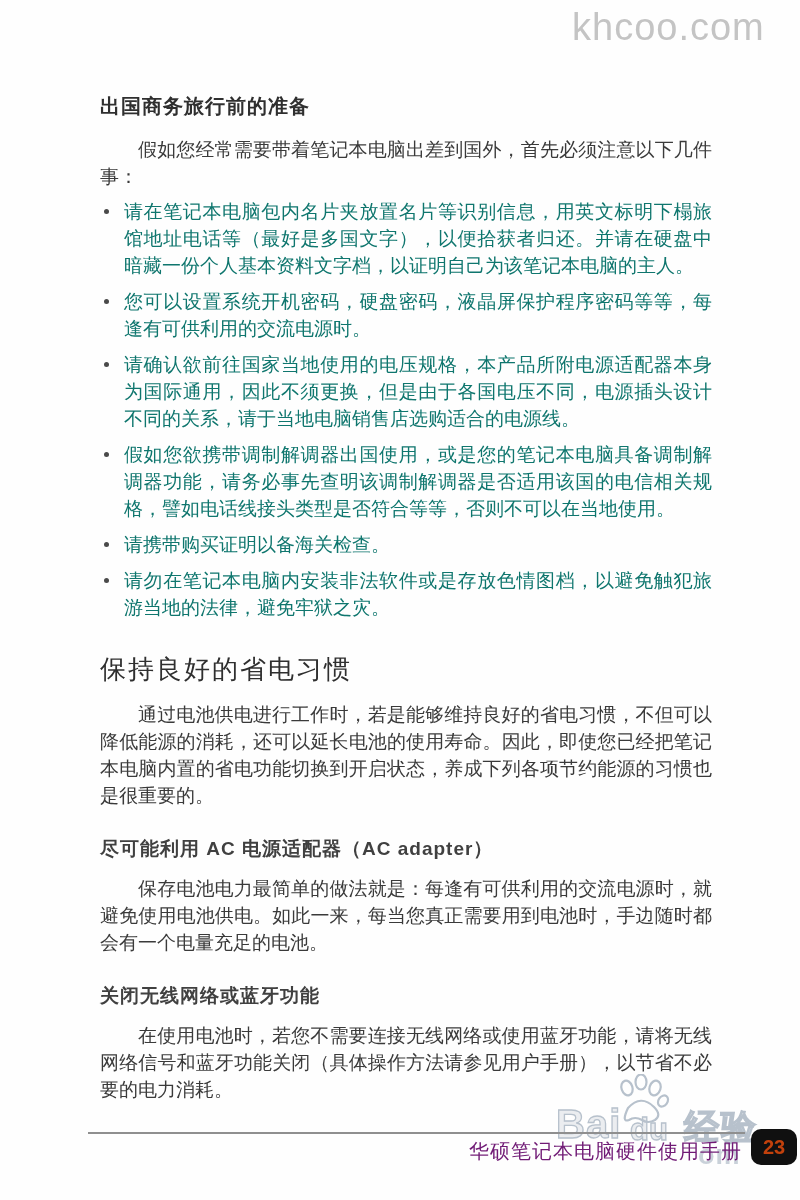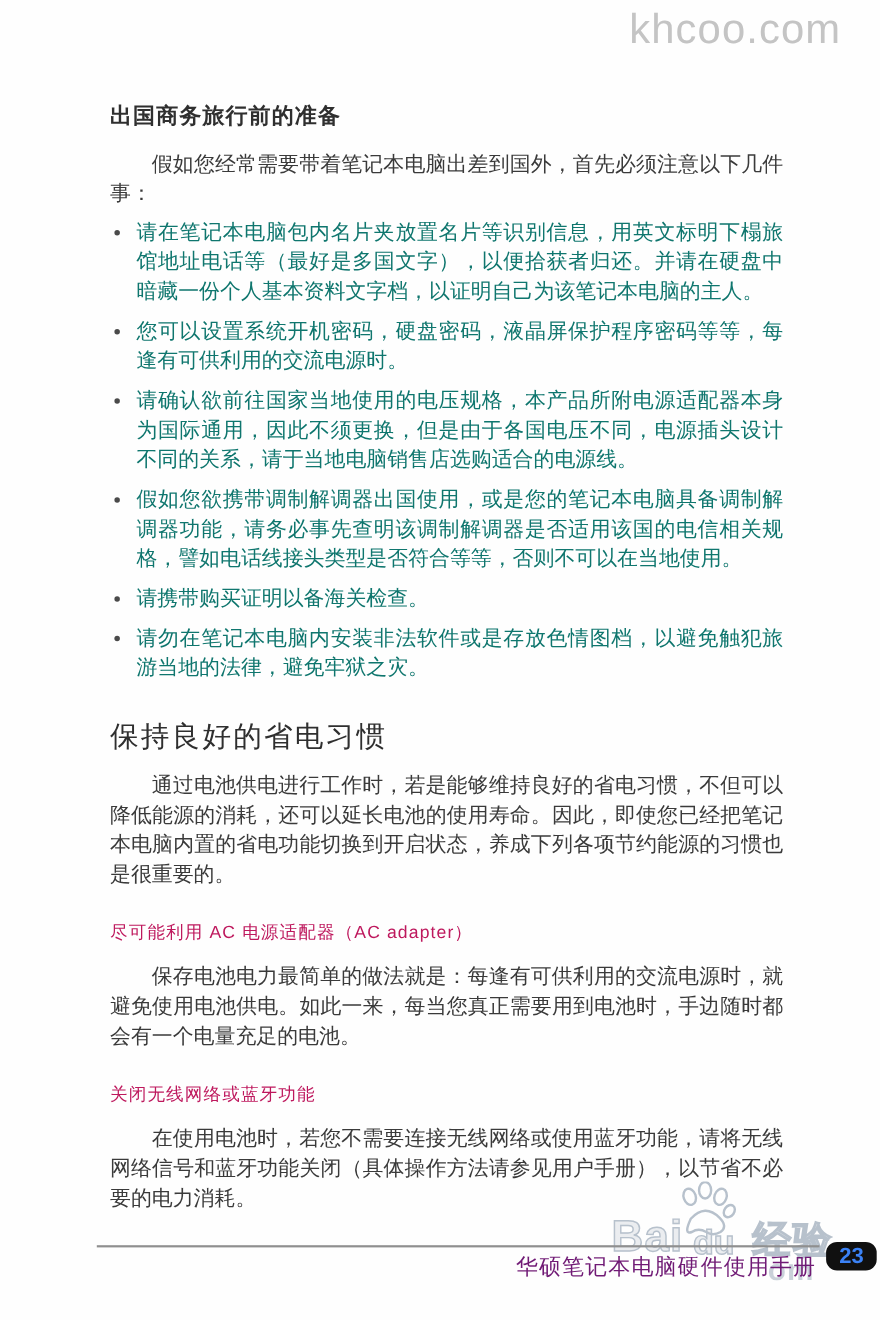--- a/index.html
+++ b/index.html
@@ -16,21 +16,21 @@
   .content{position:absolute;top:92px;left:100px;width:612px;}
   .h1{
     font-size:20px;font-weight:700;color:#2f2f2f;margin:0 0 16px 0;line-height:28px;
     letter-spacing:1px;
   }
   .h2{
     font-size:26px;font-weight:500;color:#2f2f2f;margin:30px 0 14px 0;line-height:36px;
     letter-spacing:2px;
   }
   .h3{
-    font-size:16px;font-weight:400;color:#be185d;margin:26px 0 12px 0;line-height:28px;
+    font-size:19px;font-weight:700;color:#404040;margin:26px 0 12px 0;line-height:28px;
     letter-spacing:1px;
   }
   .para{
     font-size:19px;line-height:27px;margin:0 0 8px 0;text-align:justify;
     text-indent:2em;color:#3a3a3a;
   }
   ul.blist{list-style:none;margin:2px 0 0 0;padding:0;}
   li.bullet-item{
     position:relative;padding-left:24px;margin:0 0 9px 0;
     font-size:19px;line-height:27px;text-align:justify;color:#0f766e;
@@ -41,22 +41,22 @@
   }
   
   .footer-rule{
     position:absolute;left:88px;top:1132px;width:657px;height:2px;background:#8f8f8f;
   }
   .footer-title{
     position:absolute;top:1138px;left:300px;width:442px;text-align:right;
     font-size:20px;font-weight:500;color:#701a75;letter-spacing:1px;
   }
   .page-badge{
-    position:absolute;left:751px;top:1129px;width:46px;height:26px;border-radius:10px;
-    background:#101010;color:#3b82f6;display:flex;align-items:center;justify-content:center;
+    position:absolute;left:751px;top:1129px;width:46px;height:36px;border-radius:10px;
+    background:#101010;color:#c2410c;display:flex;align-items:center;justify-content:center;
     font-size:20px;font-weight:700;
   }
   
   .baidu-wm{position:absolute;left:556px;top:1078px;width:210px;height:90px;}
   .bd-outline{
     color:rgba(186,195,206,0.28);
     -webkit-text-stroke:1.3px #b7c1cc;
     font-weight:700;position:absolute;
   }
   .bd-bai{left:0px;top:24px;font-size:40px;letter-spacing:1px;}

